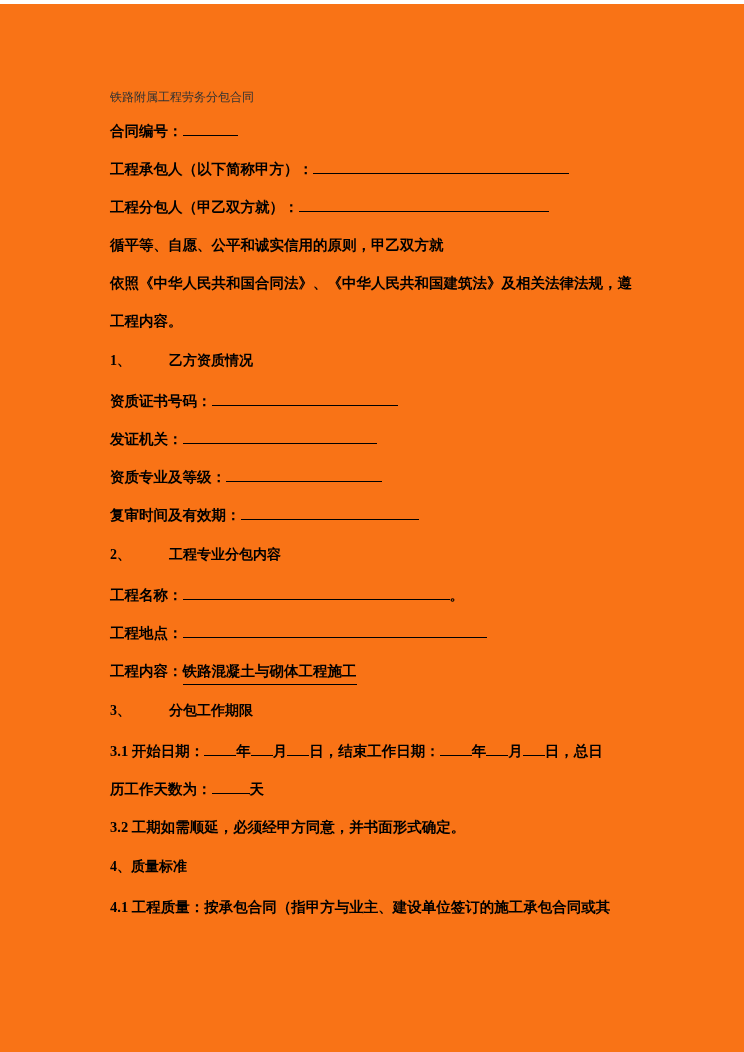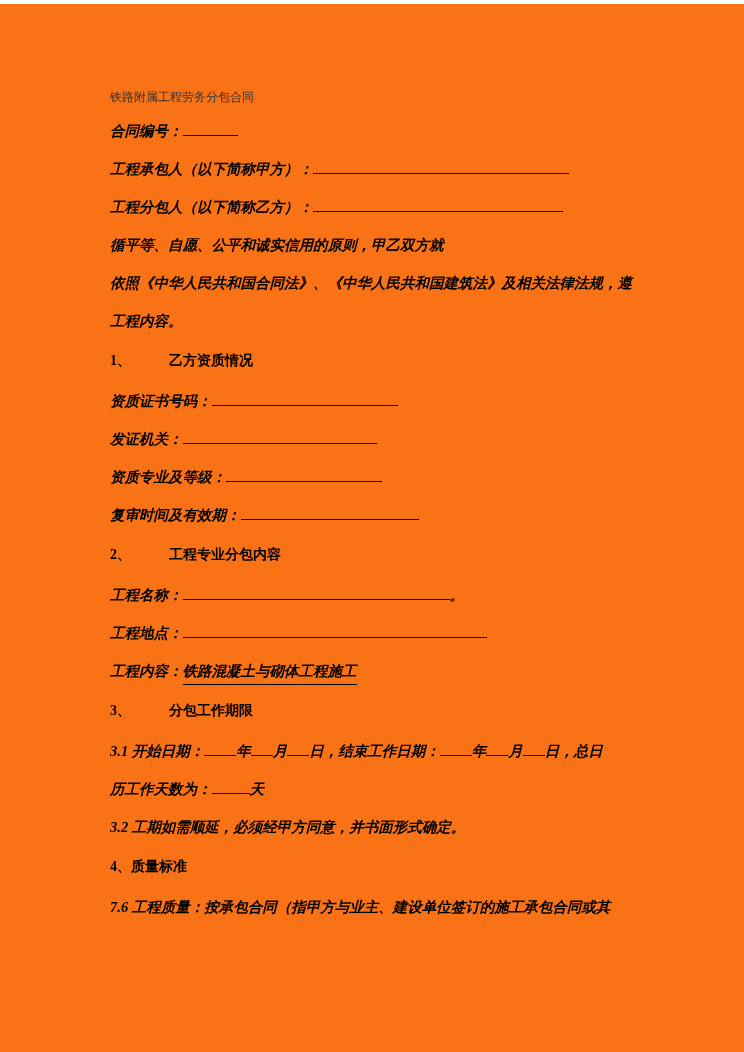--- a/index.html
+++ b/index.html
@@ -21,21 +21,20 @@
     line-height: 30px;
     margin: 0;
     white-space: nowrap;
   }
   .line {
     font-size: 14.5px;
     font-weight: bold;
     line-height: 38px;
     margin: 0;
     white-space: nowrap;
-    font-style: italic;
   }
   .heading {
     font-size: 14px;
     font-weight: bold;
     line-height: 42px;
     margin: 0;
     white-space: nowrap;
   }
   .heading .sec-num { display: inline-block; margin-right: 38px; }
   .blank {
@@ -63,21 +62,21 @@
 <body>
 
 <div class="page">
 
   <p class="small-title">铁路附属工程劳务分包合同</p>
 
   <p class="line"><span>合同编号：</span><span class="blank w55"></span></p>
 
   <p class="line"><span>工程承包人（以下简称甲方）：</span><span class="blank w256"></span></p>
 
-  <p class="line"><span>工程分包人（以下简称乙方）：</span><span class="blank w250"></span></p>
+  <p class="line"><span>工程分包人（甲乙双方就）：</span><span class="blank w250"></span></p>
 
   <p class="line">循平等、自愿、公平和诚实信用的原则，甲乙双方就</p>
 
   <p class="line">依照《中华人民共和国合同法》、《中华人民共和国建筑法》及相关法律法规，遵</p>
 
 
   <p class="line">工程内容。</p>
 
   <p class="heading"><span class="sec-num">1、</span><span>乙方资质情况</span></p>
 
@@ -100,15 +99,15 @@
   <p class="heading"><span class="sec-num">3、</span><span>分包工作期限</span></p>
 
   <p class="line"><span>3.1 开始日期：</span><span class="blank w32"></span><span>年</span><span class="blank w22"></span><span>月</span><span class="blank w22"></span><span>日，结束工作日期：</span><span class="blank w32"></span><span>年</span><span class="blank w22"></span><span>月</span><span class="blank w22"></span><span>日，总日</span></p>
 
   <p class="line"><span>历工作天数为：</span><span class="blank w38"></span><span>天</span></p>
 
   <p class="line">3.2 工期如需顺延，必须经甲方同意，并书面形式确定。</p>
 
   <p class="heading">4、质量标准</p>
 
-  <p class="line">7.6 工程质量：按承包合同（指甲方与业主、建设单位签订的施工承包合同或其</p>
+  <p class="line">4.1 工程质量：按承包合同（指甲方与业主、建设单位签订的施工承包合同或其</p>
 
 </div>
 
 </body></html>

